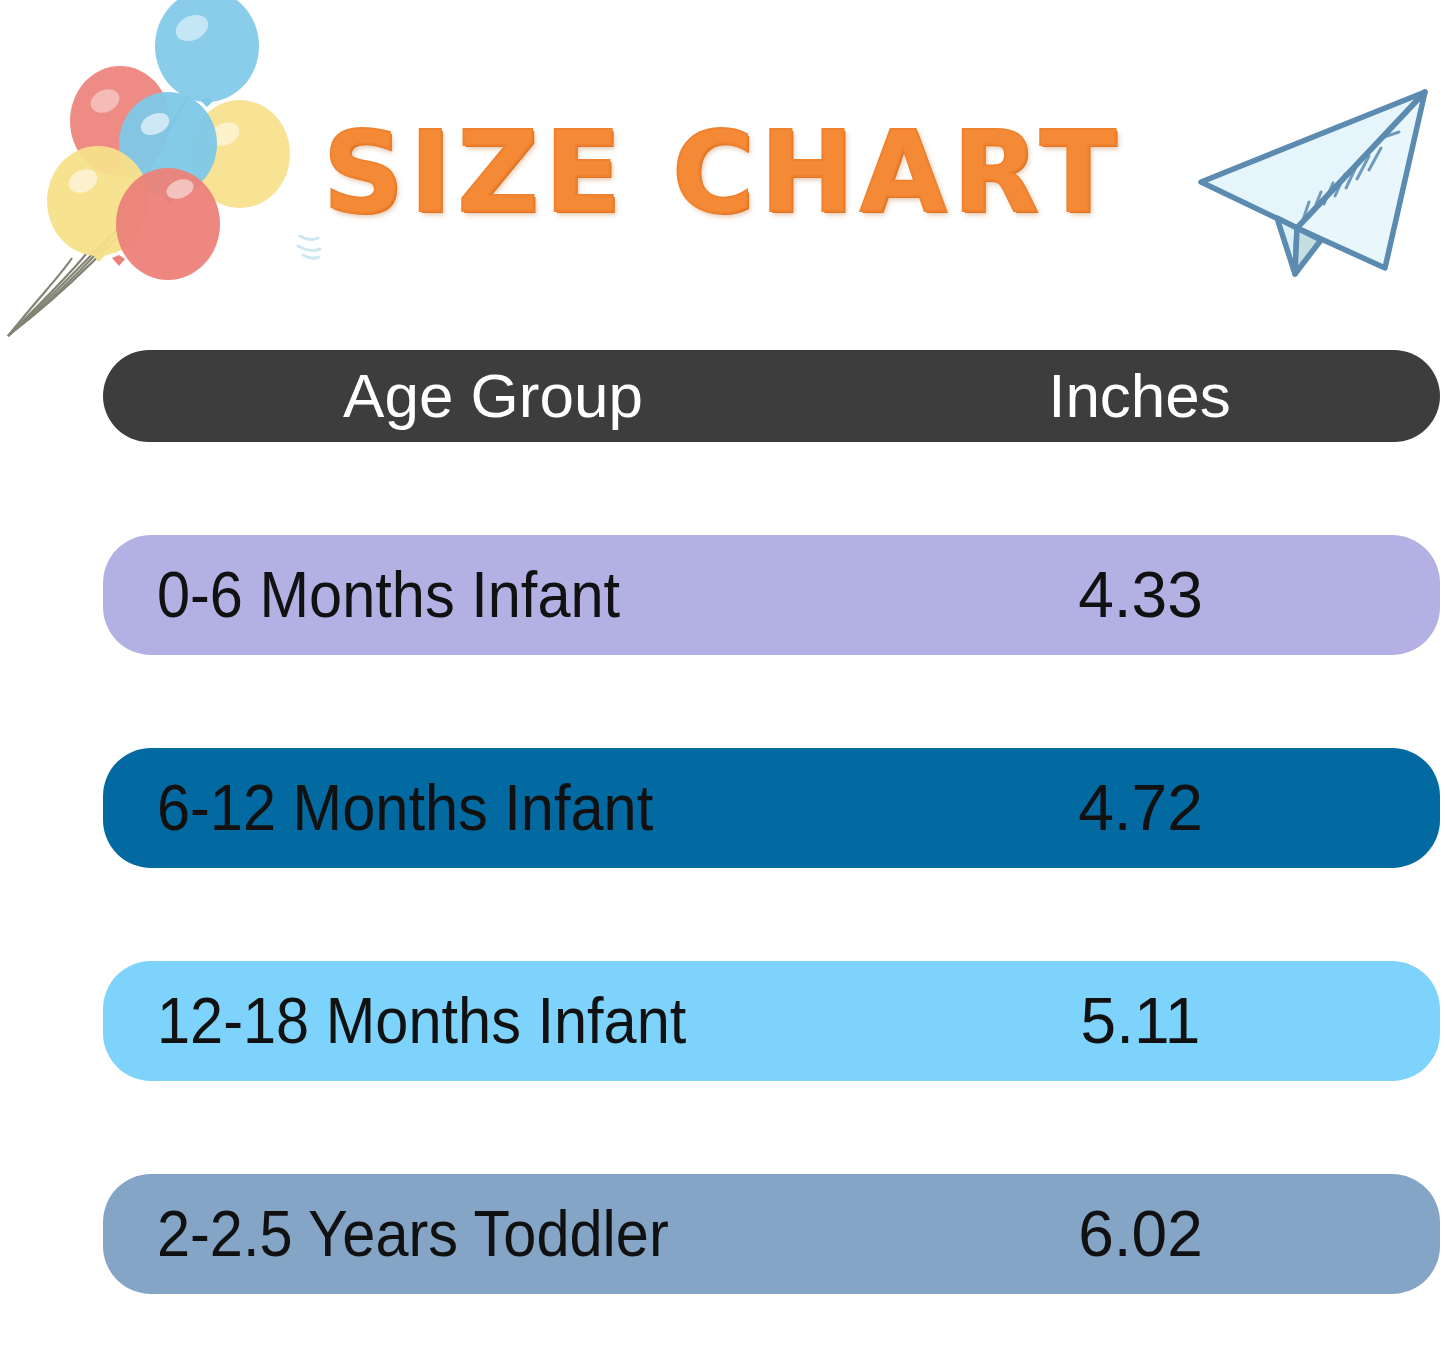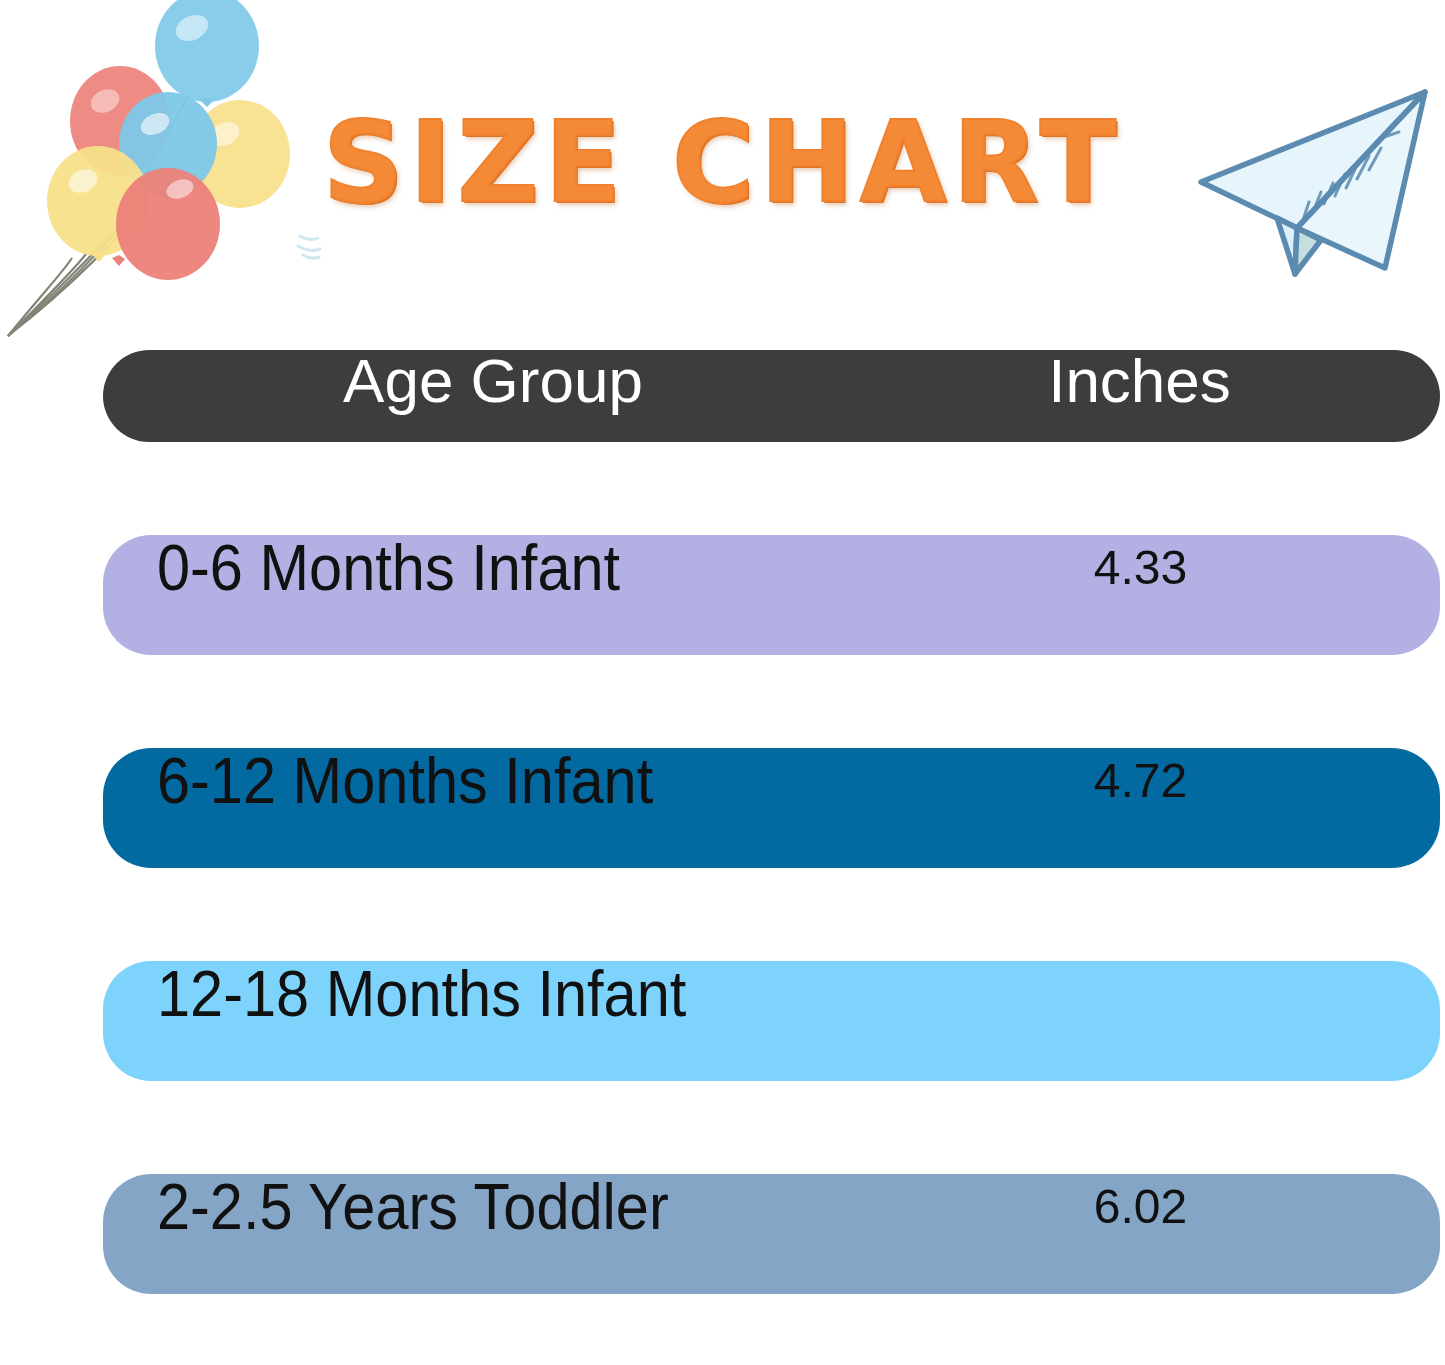--- a/index.html
+++ b/index.html
@@ -31,21 +31,21 @@
     top: 78px;
     width: 262px;
     height: 225px;
     pointer-events: none;
   }
 
   
   #chart-title {
     position: absolute;
     left: 0;
-    top: 102px;
+    top: 112px;
     width: 1445px;
     text-align: center;
     font-family: "DejaVu Sans", sans-serif;
     font-weight: bold;
     font-size: 112px;
     line-height: 120px;
     letter-spacing: 6px;
     color: #F58A36;
     text-shadow:
        2px 2px 0 #E07320,
@@ -57,21 +57,21 @@
   #size-table {
     position: absolute;
     left: 103px;
     top: 350px;
     width: 1337px;
   }
 
   .row {
     position: relative;
     display: flex;
-    align-items: flex-start;
+    align-items: center;
     border-radius: 48px;
     box-sizing: border-box;
   }
 
   .header-row {
     height: 92px;
     background: #3D3D3D;
     margin-bottom: 93px;
   }
   .header-row .cell-label,
@@ -111,21 +111,21 @@
     transform: scaleX(0.93);
     transform-origin: left center;
     white-space: nowrap;
   }
   .data-row .cell-value {
     flex: 1 1 auto;
     text-align: center;
     padding-right: 120px;
     color: #111111;
     font-family: "Liberation Sans Narrow", "Liberation Sans", sans-serif;
-    font-size: 48px;
+    font-size: 64px;
     line-height: 66px;
     white-space: nowrap;
   }
 </style>
 </head>
 <body>
 
 <svg id="balloons-art" viewBox="0 0 330 345" xmlns="http://www.w3.org/2000/svg">
 
   <g stroke="#6E6E5E" stroke-width="2.2" fill="none" opacity="0.85">
@@ -215,20 +215,21 @@
     <div class="cell-value">4.33</div>
   </div>
 
   <div class="row data-row" style="background:#0369a1">
     <div class="cell-label">6-12 Months Infant</div>
     <div class="cell-value">4.72</div>
   </div>
 
   <div class="row data-row" style="background:#7dd3fc">
     <div class="cell-label">12-18 Months Infant</div>
+    <div class="cell-value">5.11</div>
   </div>
 
 
   <div class="row data-row" style="background:#85A5C6">
     <div class="cell-label">2-2.5 Years Toddler</div>
     <div class="cell-value">6.02</div>
   </div>
 
 </div>
 

